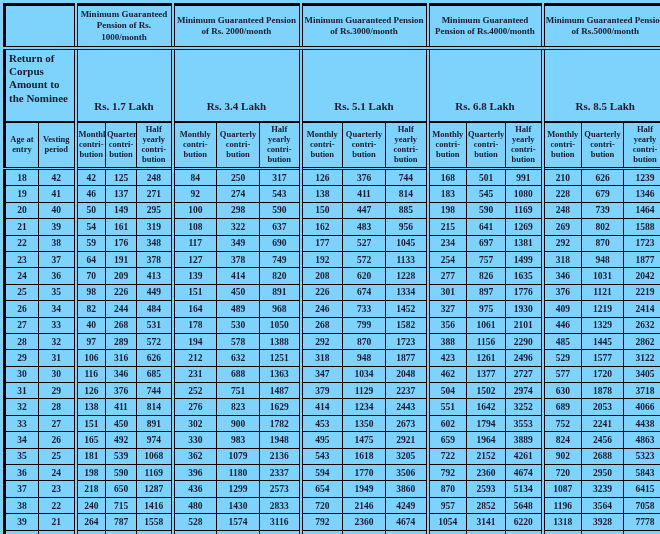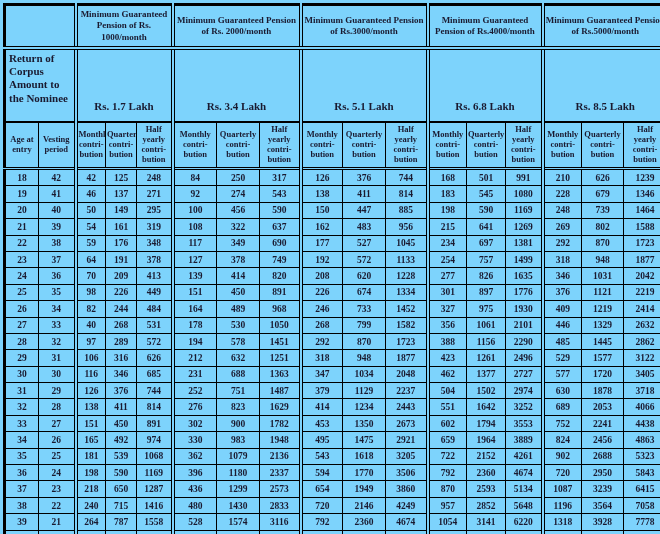--- a/index.html
+++ b/index.html
@@ -145,21 +145,21 @@
           <td>679</td>
           <td>1346</td>
         </tr>
         <tr>
           <td>20</td>
           <td>40</td>
           <td class="gs">50</td>
           <td>149</td>
           <td>295</td>
           <td class="gs">100</td>
-          <td>456</td>
+          <td>298</td>
           <td>590</td>
           <td class="gs">150</td>
           <td>447</td>
           <td>885</td>
           <td class="gs">198</td>
           <td>590</td>
           <td>1169</td>
           <td class="gs">248</td>
           <td>739</td>
           <td>1464</td>
@@ -298,21 +298,21 @@
           <td>2632</td>
         </tr>
         <tr>
           <td>28</td>
           <td>32</td>
           <td class="gs">97</td>
           <td>289</td>
           <td>572</td>
           <td class="gs">194</td>
           <td>578</td>
-          <td>1451</td>
+          <td>1388</td>
           <td class="gs">292</td>
           <td>870</td>
           <td>1723</td>
           <td class="gs">388</td>
           <td>1156</td>
           <td>2290</td>
           <td class="gs">485</td>
           <td>1445</td>
           <td>2862</td>
         </tr>

